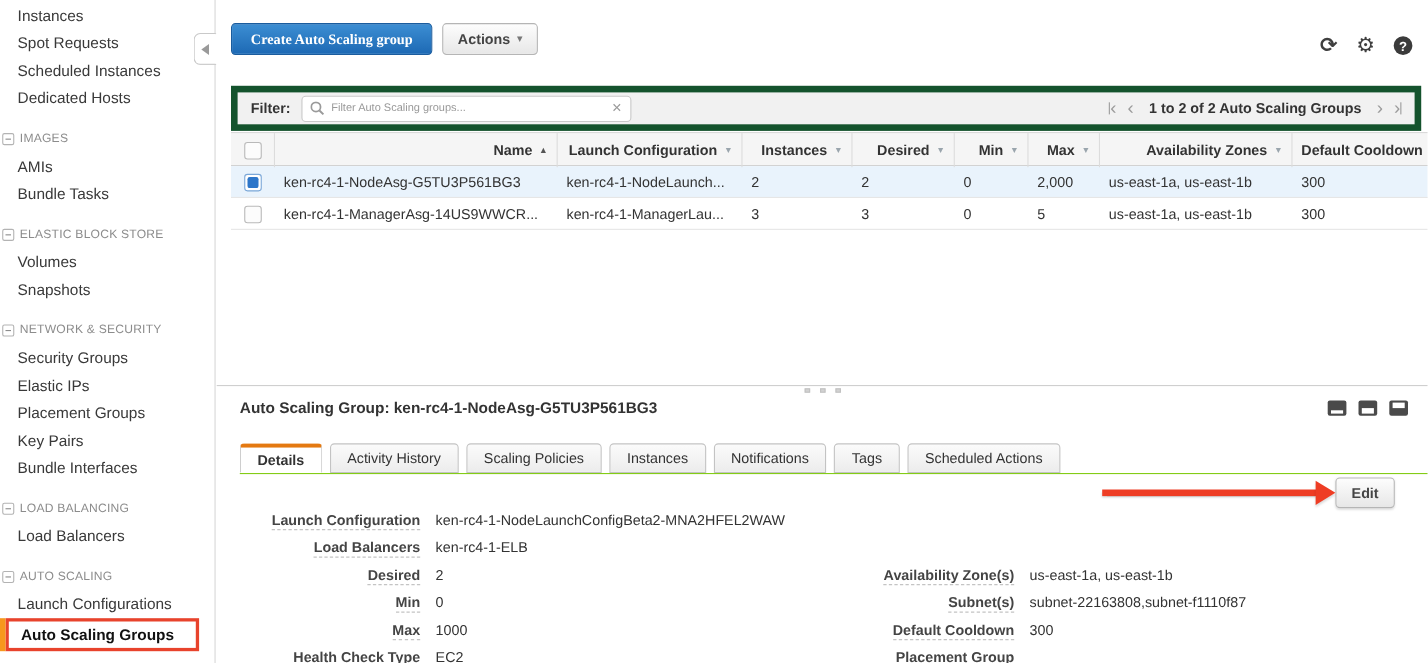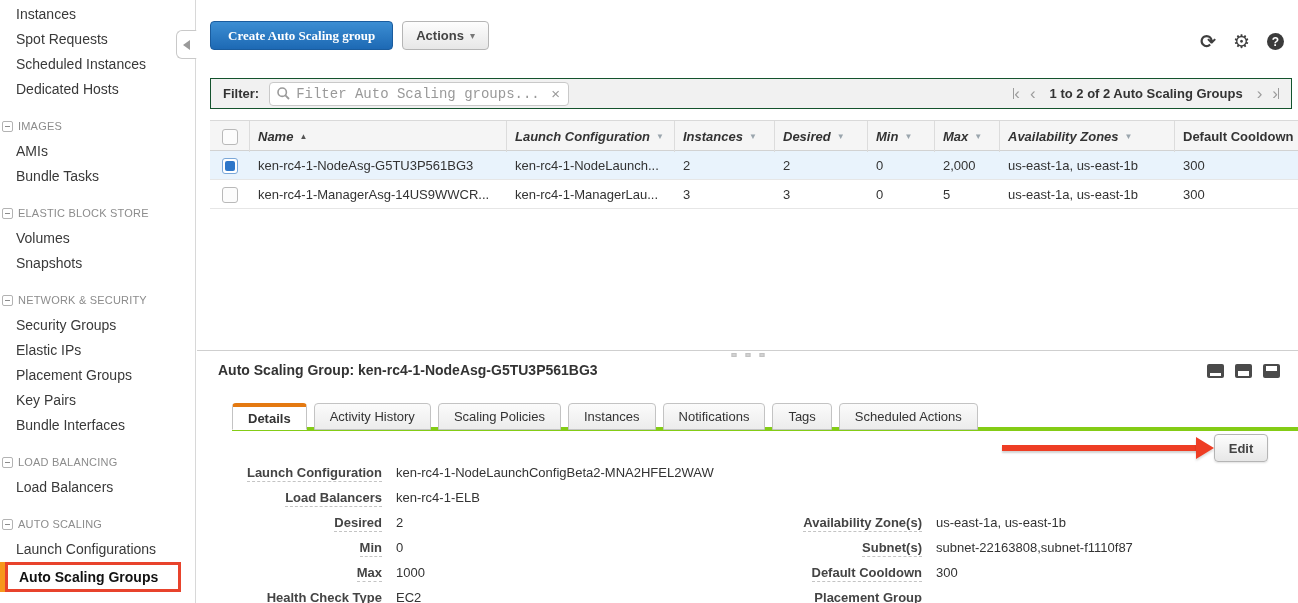--- a/index.html
+++ b/index.html
@@ -31,41 +31,41 @@
   .btn-primary { height:29px; padding:0 17px; border:1px solid #1a5c9e; border-radius:4px; background:linear-gradient(#3c8ed3,#1d69b4); color:#fff; font-weight:bold; font-size:13px; display:flex; align-items:center; cursor:pointer; font-family:Liberation Serif, serif; }
   .btn-default { height:29px; padding:0 13px; border:1px solid #b5b5b5; border-radius:4px; background:linear-gradient(#fdfdfd,#e7e7e7); color:#444; font-weight:bold; font-size:13px; display:flex; align-items:center; gap:6px; cursor:pointer; font-family:inherit; }
   .caret { font-size:10px; color:#777; }
 
   .top-icons { position:absolute; right:14px; top:32px; display:flex; align-items:center; gap:17px; }
   .icon-refresh, .icon-gear { font-size:19px; color:#3f3f3f; line-height:1; cursor:pointer; }
   .icon-refresh { font-weight:bold; }
   .icon-help { width:17px; height:17px; border-radius:50%; background:#3b3b3b; color:#fff; font-size:12px; font-weight:bold; display:flex; align-items:center; justify-content:center; cursor:pointer; }
 
   
-  .filterbar { position:absolute; left:13px; right:6px; top:78px; height:31px; background:#f1f1f1; border:1px solid #14532d; display:flex; align-items:center; }
+  .filterbar { position:absolute; left:13px; right:6px; top:78px; height:41px; background:#f1f1f1; border:6px solid #14532d; display:flex; align-items:center; }
   .filter-label { font-size:13px; font-weight:bold; color:#333; margin-left:12px; }
   .search-box { position:relative; margin-left:10px; width:300px; height:24px; background:#fff; border:1px solid #c9c9c9; border-radius:4px; display:flex; align-items:center; }
   .search-box svg { margin-left:7px; flex:0 0 auto; }
-  .search-input { border:none; outline:none; background:transparent; flex:1; font-size:14px; color:#14532d; padding:0 6px; font-family:Liberation Mono, monospace; }
+  .search-input { border:none; outline:none; background:transparent; flex:1; font-size:10px; color:#14532d; padding:0 6px; font-family:Liberation Sans, sans-serif; }
   .search-input::placeholder { color:#999; }
   .search-clear { margin-right:8px; color:#9a9a9a; font-size:15px; cursor:pointer; line-height:1; }
   .pagination { position:absolute; right:12px; top:0; height:29px; display:flex; align-items:center; gap:10px; }
   .page-btn { color:#9c9c9c; font-size:17px; line-height:1; cursor:pointer; display:flex; align-items:center; }
   .page-btn .bar { display:inline-block; width:1px; height:11px; background:#9c9c9c; }
   .page-count { font-size:13px; font-weight:bold; color:#333; margin:0 4px; }
 
   
   .grid { position:absolute; left:13px; right:0; top:120px; overflow:hidden; }
   .tr { display:flex; width:1110px; }
   .thead { background:#f5f5f5; border-top:1px solid #d9d9d9; border-bottom:1px solid #d2d2d2; height:31px; }
   .th { display:flex; align-items:center; font-size:13px; font-weight:bold; color:#333; padding:0 8px; border-right:1px solid #dcdcdc; height:31px; white-space:nowrap; overflow:hidden; cursor:pointer; }
   .th:last-child { border-right:none; }
   .sort { font-size:8px; color:#9aa5ad; margin-left:6px; }
   .sort.active { color:#555; }
-  .th.spread { justify-content:flex-start;font-style:italic; }
+  .th.spread { justify-content:flex-end; }
   .td { display:flex; align-items:center; font-size:13px; color:#333; padding:0 8px; height:29px; white-space:nowrap; overflow:hidden; }
   .row { height:29px; border-bottom:1px solid #e6e6e6; cursor:pointer; background:#fff; }
   .row.selected { background:#e9f3fc; }
   .c-check { width:40px; flex:0 0 40px; justify-content:center; }
   .c-name { width:257px; flex:0 0 257px; }
   .c-lc { width:168px; flex:0 0 168px; }
   .c-inst { width:100px; flex:0 0 100px; }
   .c-des { width:93px; flex:0 0 93px; }
   .c-min { width:67px; flex:0 0 67px; }
   .c-max { width:65px; flex:0 0 65px; }
@@ -82,21 +82,21 @@
 
   
   .detail-title { position:absolute; left:21px; top:362px; font-size:14px; font-weight:bold; color:#333; }
   .layout-icons { position:absolute; right:18px; top:364px; display:flex; gap:11px; }
   .pane-icon { width:17px; height:14px; background:#4a4a4a; border-radius:2px; position:relative; cursor:pointer; }
   .pane-icon i { position:absolute; left:3px; right:3px; background:#fff; }
   .pane-icon.p-bottom i { bottom:2px; height:3px; }
   .pane-icon.p-half i { bottom:2px; height:5px; }
   .pane-icon.p-top i { top:2px; height:5px; }
 
-  .tabs { position:absolute; left:35px; right:0; top:403px; height:28px; border-bottom:4px solid #84cc16; display:flex; gap:7px; }
+  .tabs { position:absolute; left:21px; right:0; top:403px; height:28px; border-bottom:1px solid #84cc16; display:flex; gap:7px; }
   .tab { height:27px; margin-bottom:-1px; padding:0 15px; border:1px solid #c3c3c3; border-radius:4px 4px 0 0; background:linear-gradient(#fbfbfb,#ececec); font-size:13px; color:#333; display:flex; align-items:center; cursor:pointer; white-space:nowrap; }
   .tab.active { background:#fff; border-top:4px solid #e47911; border-bottom:1px solid #fff; font-weight:bold; }
 
   .edit-btn { position:absolute; right:30px; top:434px; width:54px; height:28px; border:1px solid #b5b5b5; border-radius:4px; background:linear-gradient(#fdfdfd,#e7e7e7); font-size:13px; font-weight:bold; color:#444; display:flex; align-items:center; justify-content:center; cursor:pointer; box-shadow:0 1px 2px rgba(0,0,0,.12); font-family:inherit; }
 
   .fields { position:absolute; font-size:13px; }
   .fields-left { left:0; top:465px; }
   .fields-right { left:565px; top:515px; }
   .frow { display:flex; align-items:baseline; height:25px; }
   .flabel { font-weight:bold; color:#444; text-align:right; white-space:nowrap; }

